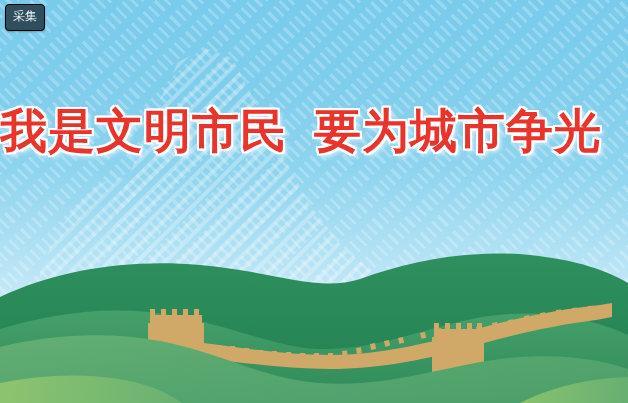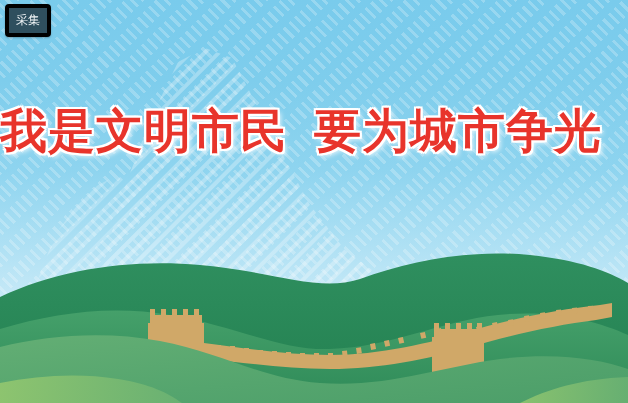--- a/index.html
+++ b/index.html
@@ -118,23 +118,23 @@
 
   
   .capture-btn {
     position: absolute;
     left: 5px;
     top: 4px;
     width: 38px;
     height: 25px;
     border-radius: 4px;
     background: #2f4f5e;
-    border: 4px solid #000000;
+    border: 1px solid #000000;
     color: #f2f6f8;
-    font-family: Liberation Serif, serif;
+    font-family: Liberation Mono, monospace;
     font-size: 12px;
     line-height: 25px;
     text-align: center;
     z-index: 20;
     cursor: pointer;
     box-shadow: 0 1px 2px rgba(0,0,0,0.25);
     user-select: none;
   }
 </style>
 </head>

